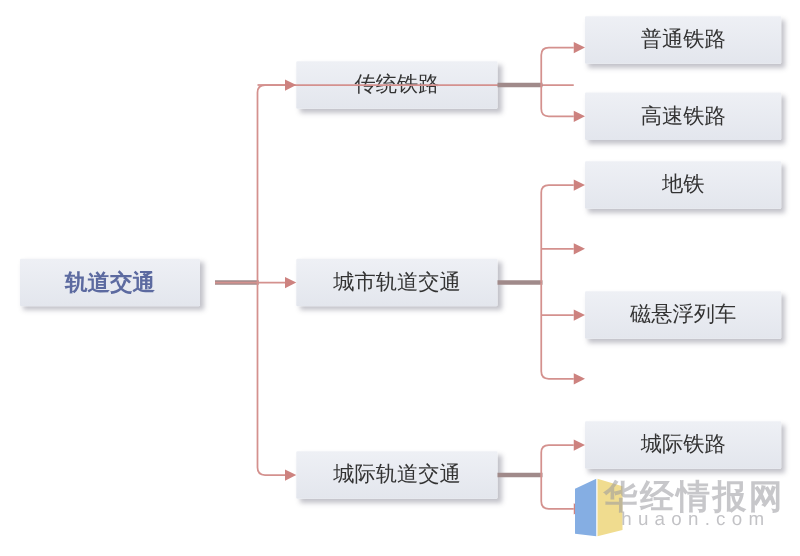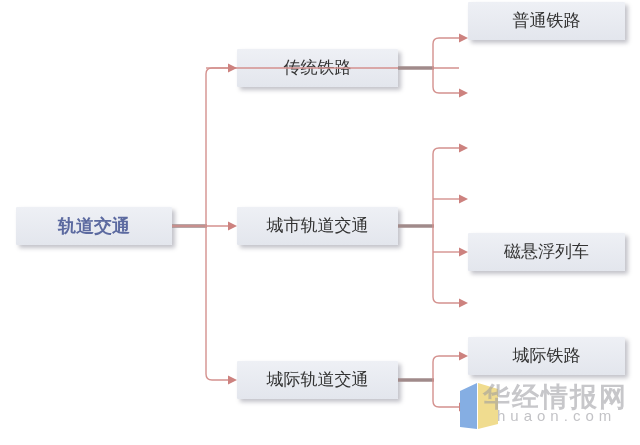--- a/index.html
+++ b/index.html
@@ -14,21 +14,21 @@
     font-family:"Liberation Serif","DejaVu Serif",serif;overflow:hidden;
   }
   .canvas{position:absolute;inset:0;}
   .node{
     position:absolute;height:38px;line-height:38px;text-align:center;
     background:linear-gradient(180deg,var(--box-bg-top),var(--box-bg-bot));
     box-shadow:3px 3px 4px rgba(120,120,135,0.45);
     color:var(--box-text);font-size:17px;border-radius:1px;z-index:1;
   }
   .node.root{
-    left:16px;top:207px;width:156px;
+    left:16px;top:207px;width:144px;
     color:var(--root-text);font-weight:bold;font-size:18px;
   }
   .node.lvl2{left:237px;width:161px;}
   .node.lvl3{left:468px;width:157px;}
   #connectors{position:absolute;left:0;top:0;z-index:2;pointer-events:none;}
   #connectors .ln{fill:none;stroke:var(--line);stroke-width:1.4px;}
   #connectors .stub{fill:none;stroke:var(--stub);stroke-width:3.5px;}
   #connectors .ah{fill:var(--arrow);stroke:none;}
   .watermark{position:absolute;z-index:5;pointer-events:none;}
   .wm-name{
@@ -82,21 +82,23 @@
     <polygon class="ah" points="459,351.5 468,356 459,360.5"></polygon>
     <polygon class="ah" points="459,402.5 468,407 459,411.5"></polygon>
   </svg>
 
   <div class="node root">轨道交通</div>
 
   <div class="node lvl2" style="top:49px">传统铁路</div>
   <div class="node lvl2" style="top:361px">城际轨道交通</div>
   <div class="node lvl2" style="top:207px">城市轨道交通</div>
 
-  <div class="node lvl3" style="top:2px">普通铁路</div>
+  <div class="node lvl3" style="top:13px">普通铁路</div>
+  <div class="node lvl3" style="top:74px">高速铁路</div>
+  <div class="node lvl3" style="top:129px">地铁</div>
   <div class="node lvl3" style="top:233px">磁悬浮列车</div>
   <div class="node lvl3" style="top:337px">城际铁路</div>
 
   <svg class="watermark" id="wm-logo" width="44" height="52">
     <polygon points="3,11 20,3 20,49 3,47" fill="#85aee3"></polygon>
     <polygon points="21,3 41,9 41,44 21,49" fill="#f0dc8f"></polygon>
   </svg>
   <div class="watermark wm-url">huaon.com</div>
   <div class="watermark wm-name">华经情报网</div>
 

